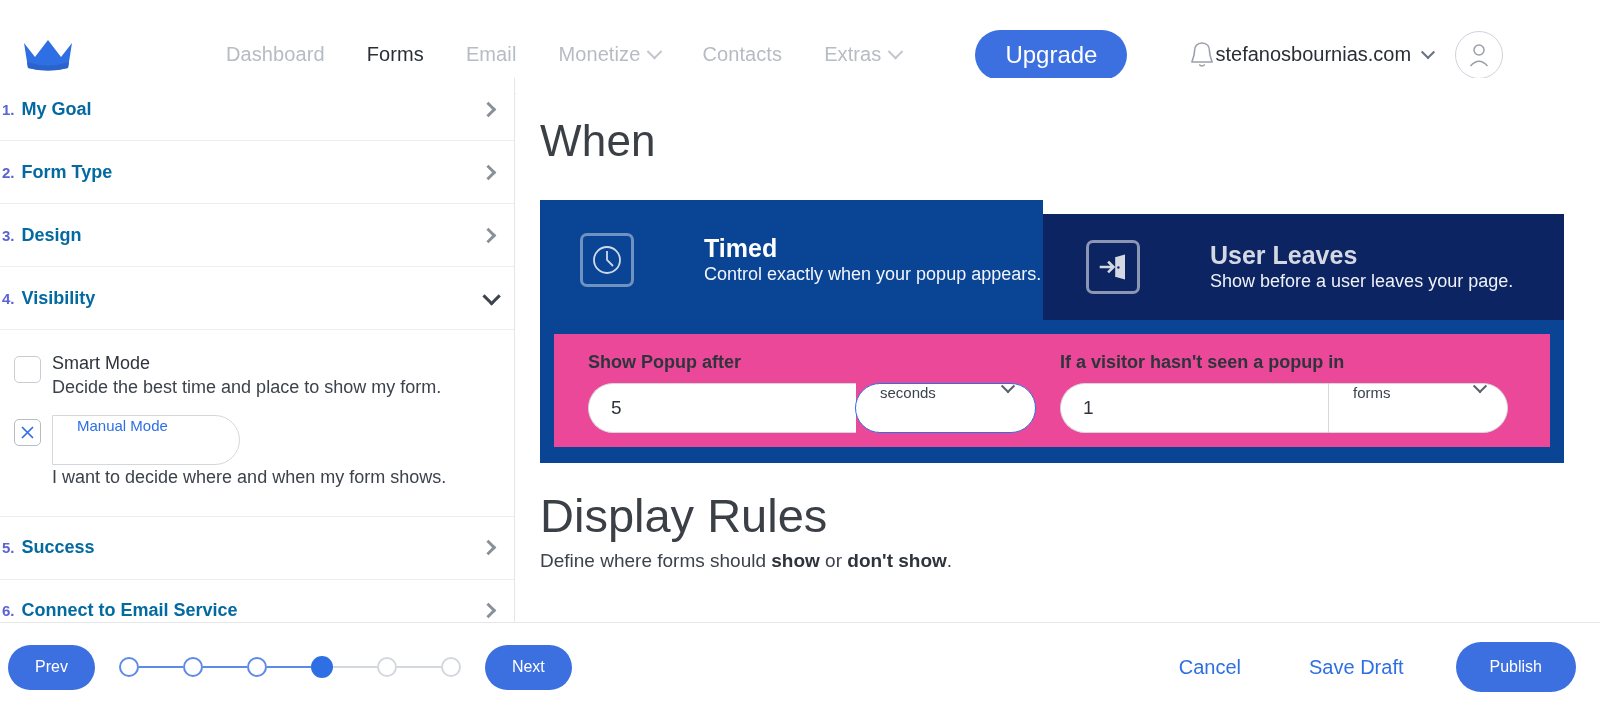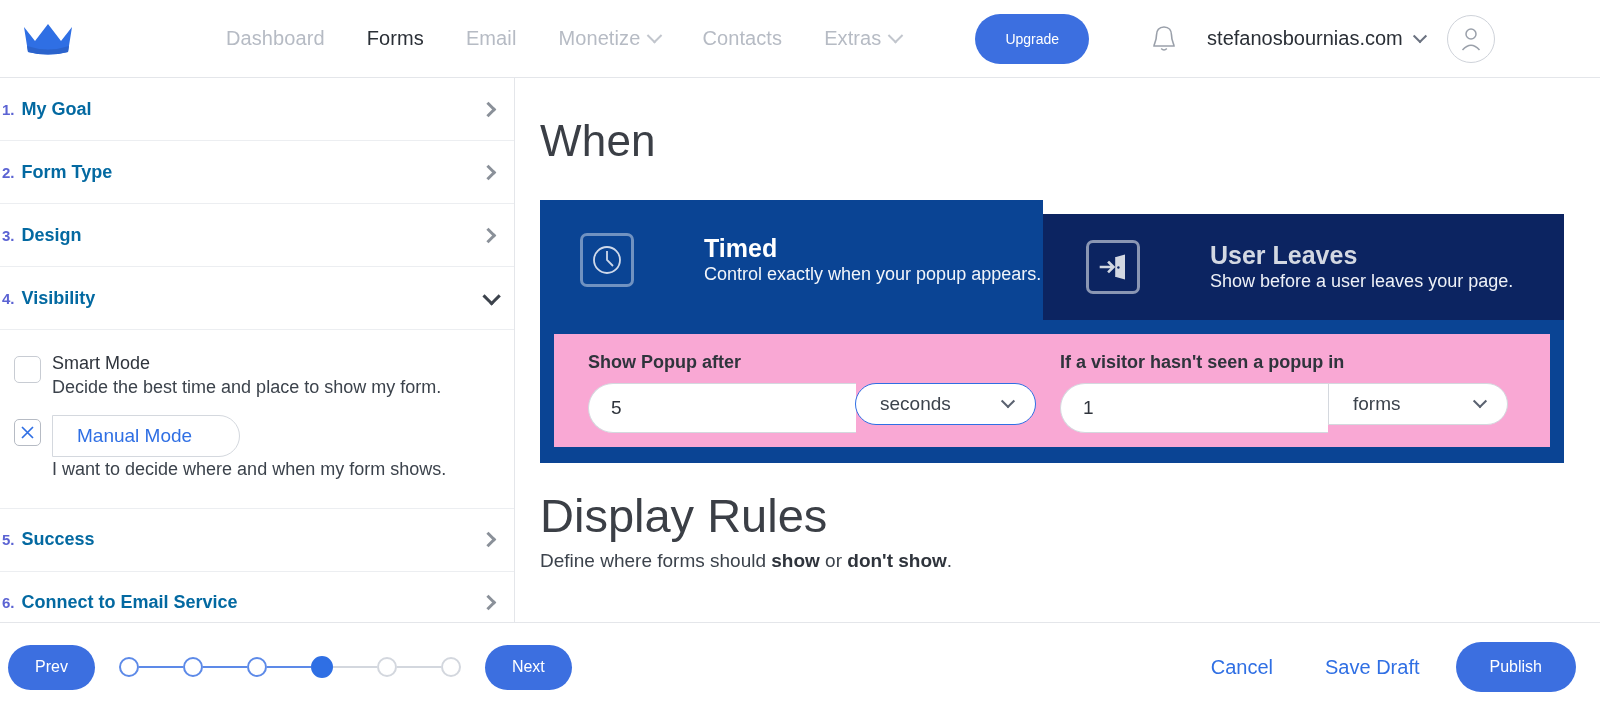--- a/index.html
+++ b/index.html
@@ -6,46 +6,46 @@
   html, body {
     width: 1600px; height: 711px;
     font-family: "Liberation Sans", sans-serif;
     background: #ffffff;
     overflow: hidden;
   }
   #app { position: relative; width: 1600px; height: 711px; background:#fff; }
 
   
   .header {
-    position: absolute; top: 0; left: 0; width: 1600px; height: 78px;
+    position: absolute; top: 16px; left: 0; width: 1600px; height: 78px;
     border-bottom: 1px solid #e4e6ea;
     display: flex; align-items: center;
     background: #fff;
   }
   .logo { margin-left: 22px; width: 52px; height: 40px; display:flex; align-items:center; }
   .nav { display: flex; align-items: center; margin-left: 152px; gap: 42px; }
   .nav-item {
     font-size: 20px; color: #b6bbc4; letter-spacing: .1px;
     display: flex; align-items: center; gap: 9px; cursor: pointer;
     white-space: nowrap;
   }
   .nav-item.active { color: #2a2f36; }
   .caret {
     display:inline-block; width: 11px; height: 11px;
     border-right: 2px solid #c2c6cd; border-bottom: 2px solid #c2c6cd;
     transform: rotate(45deg) translate(-2px,-2px);
   }
   .upgrade {
     margin-left: 74px;
     background: #3c6fe0; color: #fff; border: none; border-radius: 26px;
-    height: 50px; padding: 0 30px; font-size: 14px; cursor: pointer;
+    height: 50px; padding: 0 30px; font-size: 24px; cursor: pointer;
     font-family: "Liberation Sans", sans-serif;
   }
   .bell-wrap { margin-left: 62px; display:flex; align-items:center; cursor:pointer; }
-  .acct { margin-left: 30px; font-size: 20px; color: #2a2f36; display:flex; align-items:center; gap:12px; cursor:pointer; white-space: nowrap;}
+  .acct { margin-left: 0; font-size: 20px; color: #2a2f36; display:flex; align-items:center; gap:12px; cursor:pointer; white-space: nowrap;}
   .acct .caret { border-color:#6b7280; width:10px; height:10px;}
   .avatar {
     margin-left: 22px; width: 48px; height: 48px; border-radius: 50%;
     border: 1px solid #cfd3da; display:flex; align-items:center; justify-content:center;
     cursor:pointer;
   }
 
   
   .sidebar {
     position: absolute; top: 78px; left: 0; width: 515px; height: 544px;
@@ -111,35 +111,35 @@
   .tab-title { font-size: 25px; font-weight: bold; line-height: 1.18; }
   .tab-leaves .tab-title { color: #d3d8e2; }
   .tab-sub { font-size: 18px; line-height: 1.3; color:#f2f5fa; }
   .tab-leaves .tab-sub { color: #eef1f7; }
 
   .panel-body {
     position: absolute; left: 0; top: 120px; width: 1024px; height: 143px;
     background: #0a4494; padding: 14px 14px 16px 14px;
   }
   .panel-inner {
-    background: #f9a8d4; width: 100%; height: 100%;
+    background: #ec4899; width: 100%; height: 100%;
     display: flex; align-items: flex-start; padding: 18px 16px 0 34px; gap: 24px;
   }
   .field-group { width: 448px; }
   .field-label { font-size: 18px; font-weight: bold; color: #2f343c; margin-bottom: 10px; display:block;}
   .combo { display: flex; height: 50px; }
   .combo input {
     flex: 1; height: 50px; border: 1px solid #d4d8de; border-right: none;
     border-radius: 25px 0 0 25px; padding: 0 0 0 22px; font-size: 19px; color: #2f343c;
     font-family: "Liberation Sans", sans-serif; outline: none; background:#fff;
   }
   .sel {
-    width: 188px; height: 42px; border: 1px solid #d4d8de; border-radius: 0 25px 25px 0;
-    display: flex; align-items: center; justify-content: space-between;
-    padding: 0 22px 0 24px; font-size: 19px; color: #3c434c; cursor: pointer; background:#fff;
+    width: 188px; height: 50px; border: 1px solid #d4d8de; border-radius: 0 25px 25px 0;
+    display: flex; justify-content: space-between;
+    padding: 0 22px 0 24px; font-size: 15px; color: #3c434c; cursor: pointer; background:#fff;
   }
   .sel.focus { border: 1px solid #2f6fe4; border-radius: 25px; margin-left: -1px;}
   .sel-caret {
     width: 10px; height: 10px; border-right: 2px solid #5a6270; border-bottom: 2px solid #5a6270;
     transform: rotate(45deg) translate(-2px,-2px);
   }
   .h2 { font-size: 47px; font-weight: 300; color: #3b3f46; position:absolute; left:24px; top:410px; }
   .sub2 { font-size: 19px; color: #3c434c; position:absolute; left:24px; top:472px; }
   .sub2 b { font-weight: bold; color:#2f343c; }
 
@@ -154,21 +154,21 @@
     height: 45px; font-size: 16px; cursor: pointer; font-family: "Liberation Sans", sans-serif;
   }
   .prev { margin-left: 8px; padding: 0 27px; }
   .next { padding: 0 27px; }
   .stepper { display: flex; align-items: center; margin: 0 24px 0 24px; }
   .dot { width: 20px; height: 20px; border-radius: 50%; border: 2px solid #5d8ae8; background:#fff; flex:none; cursor:pointer;}
   .dot.active { background: #2f6fe4; border-color: #2f6fe4; width: 22px; height: 22px; }
   .dot.future { border-color: #d3d7de; }
   .bar { width: 44px; height: 2px; background: #5d8ae8; }
   .bar.future { background: #d3d7de; }
-  .right-actions { margin-left: auto; display: flex; align-items: center; gap: 0; padding-right: 24px; }
+  .right-actions { margin-left: auto; display: flex; align-items: center; gap: 16px; padding-right: 24px; }
   .link-btn { color: #2f6fe4; font-size: 20px; background: none; border: none; cursor: pointer; font-family:"Liberation Sans", sans-serif; padding: 0 26px;}
   .publish { padding: 0 34px; height: 50px; border-radius: 25px; margin-left: 10px;}
 </style>
 </head>
 <body>
 
 <div id="app">
 
   <div class="header">
     <div class="logo">

